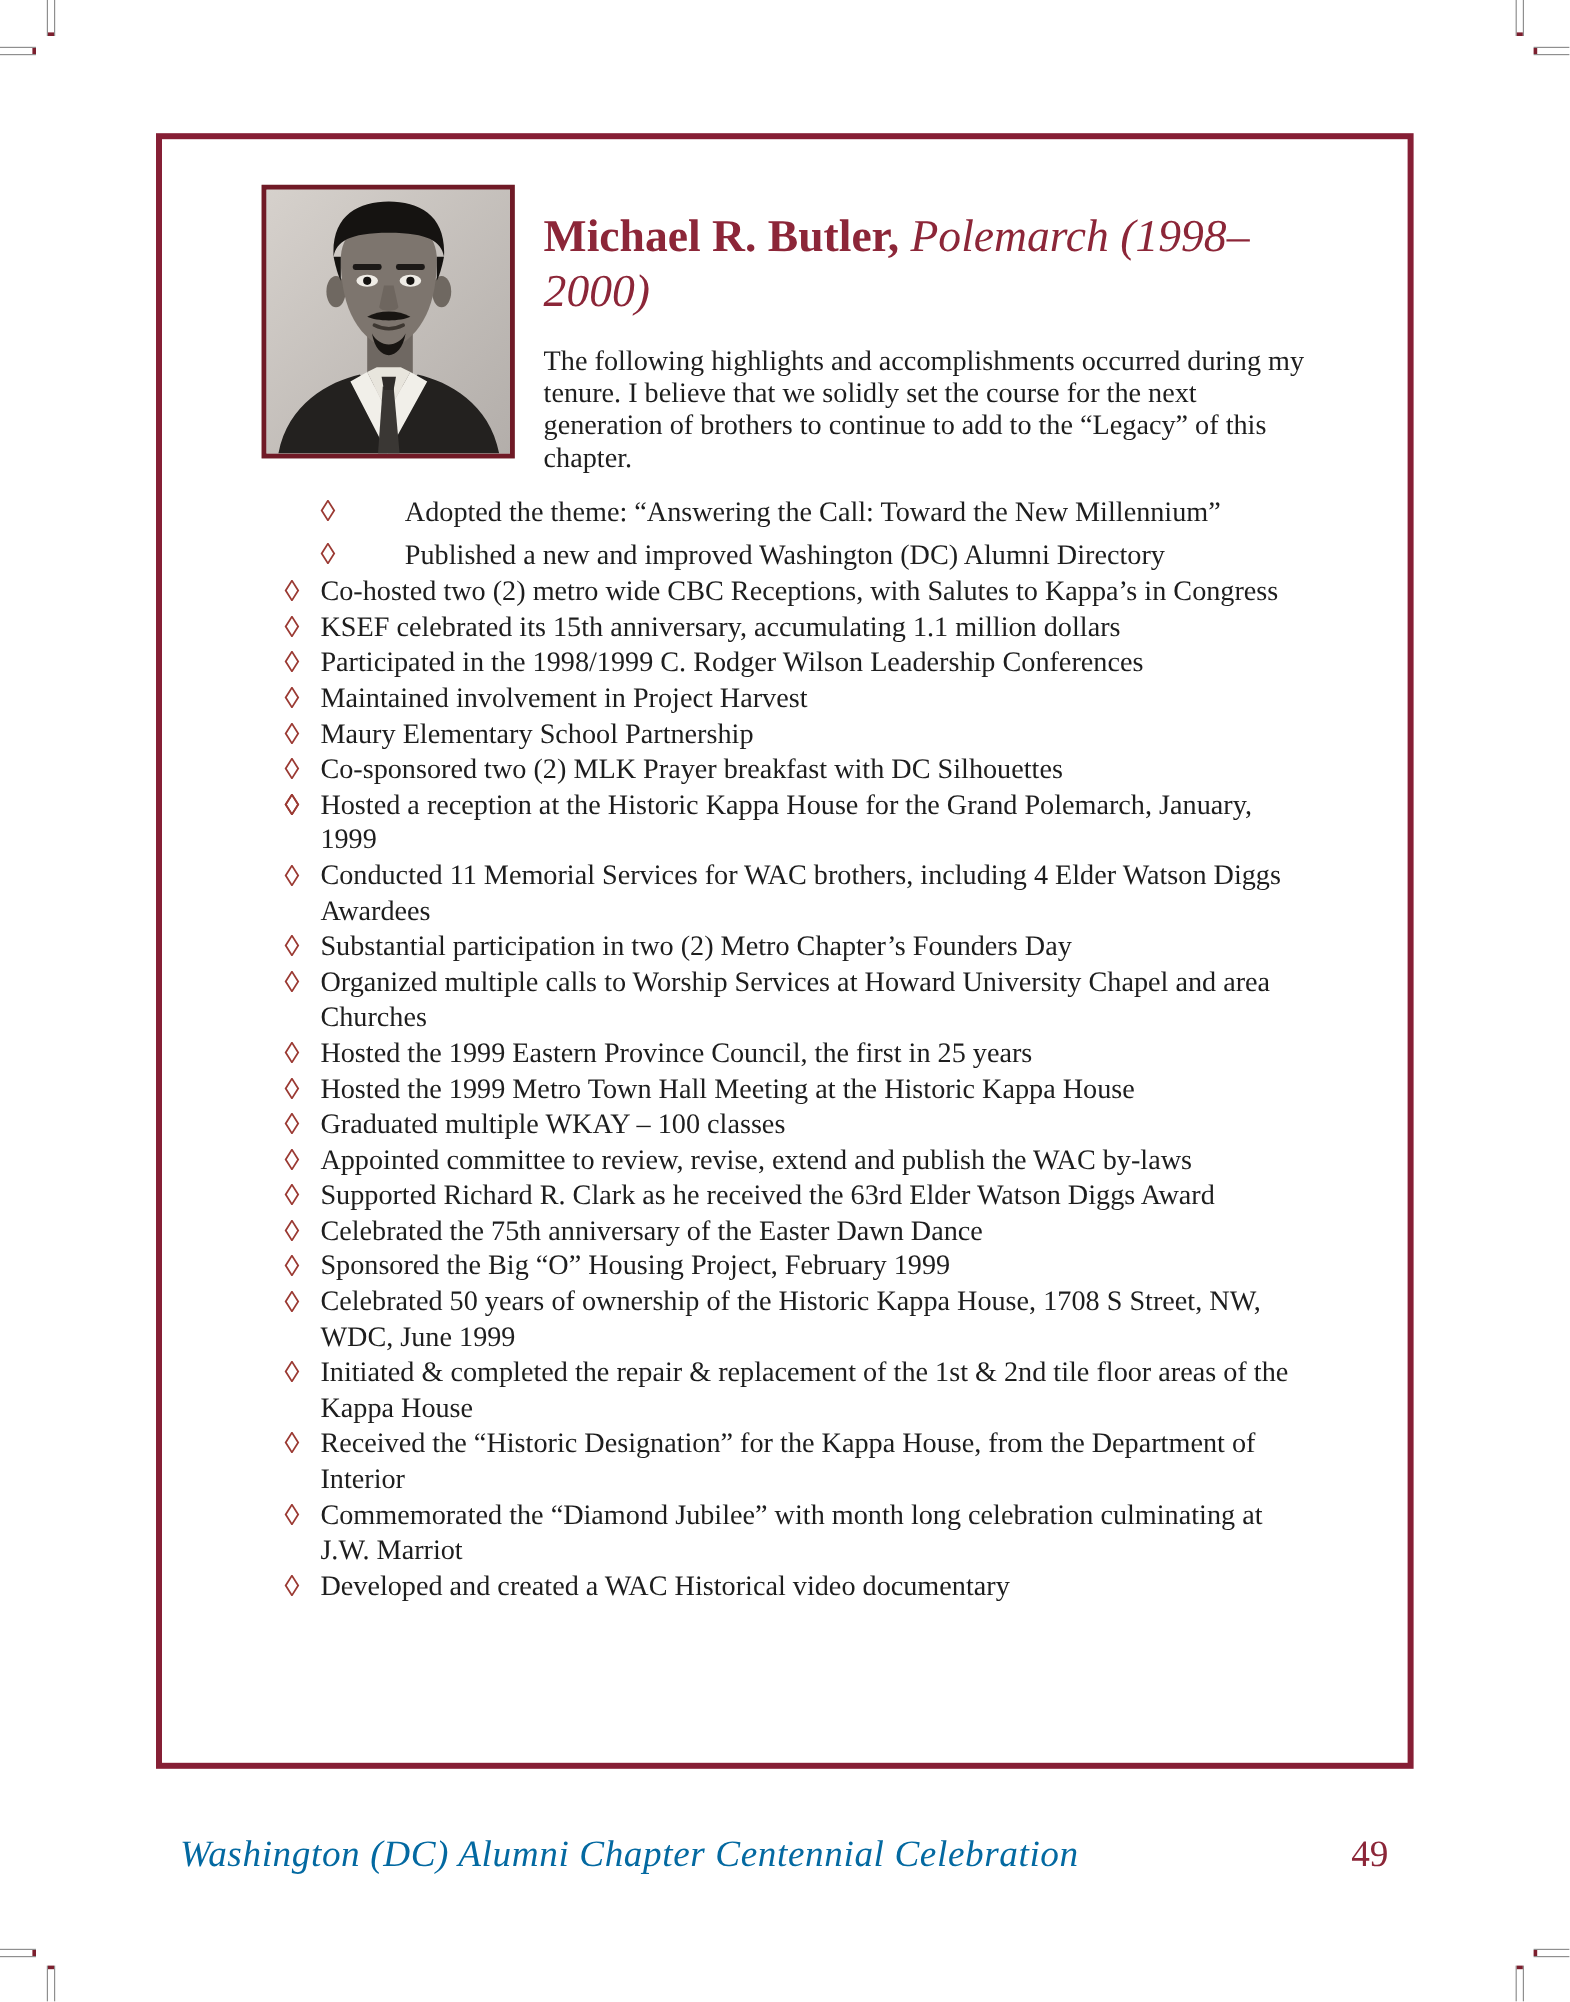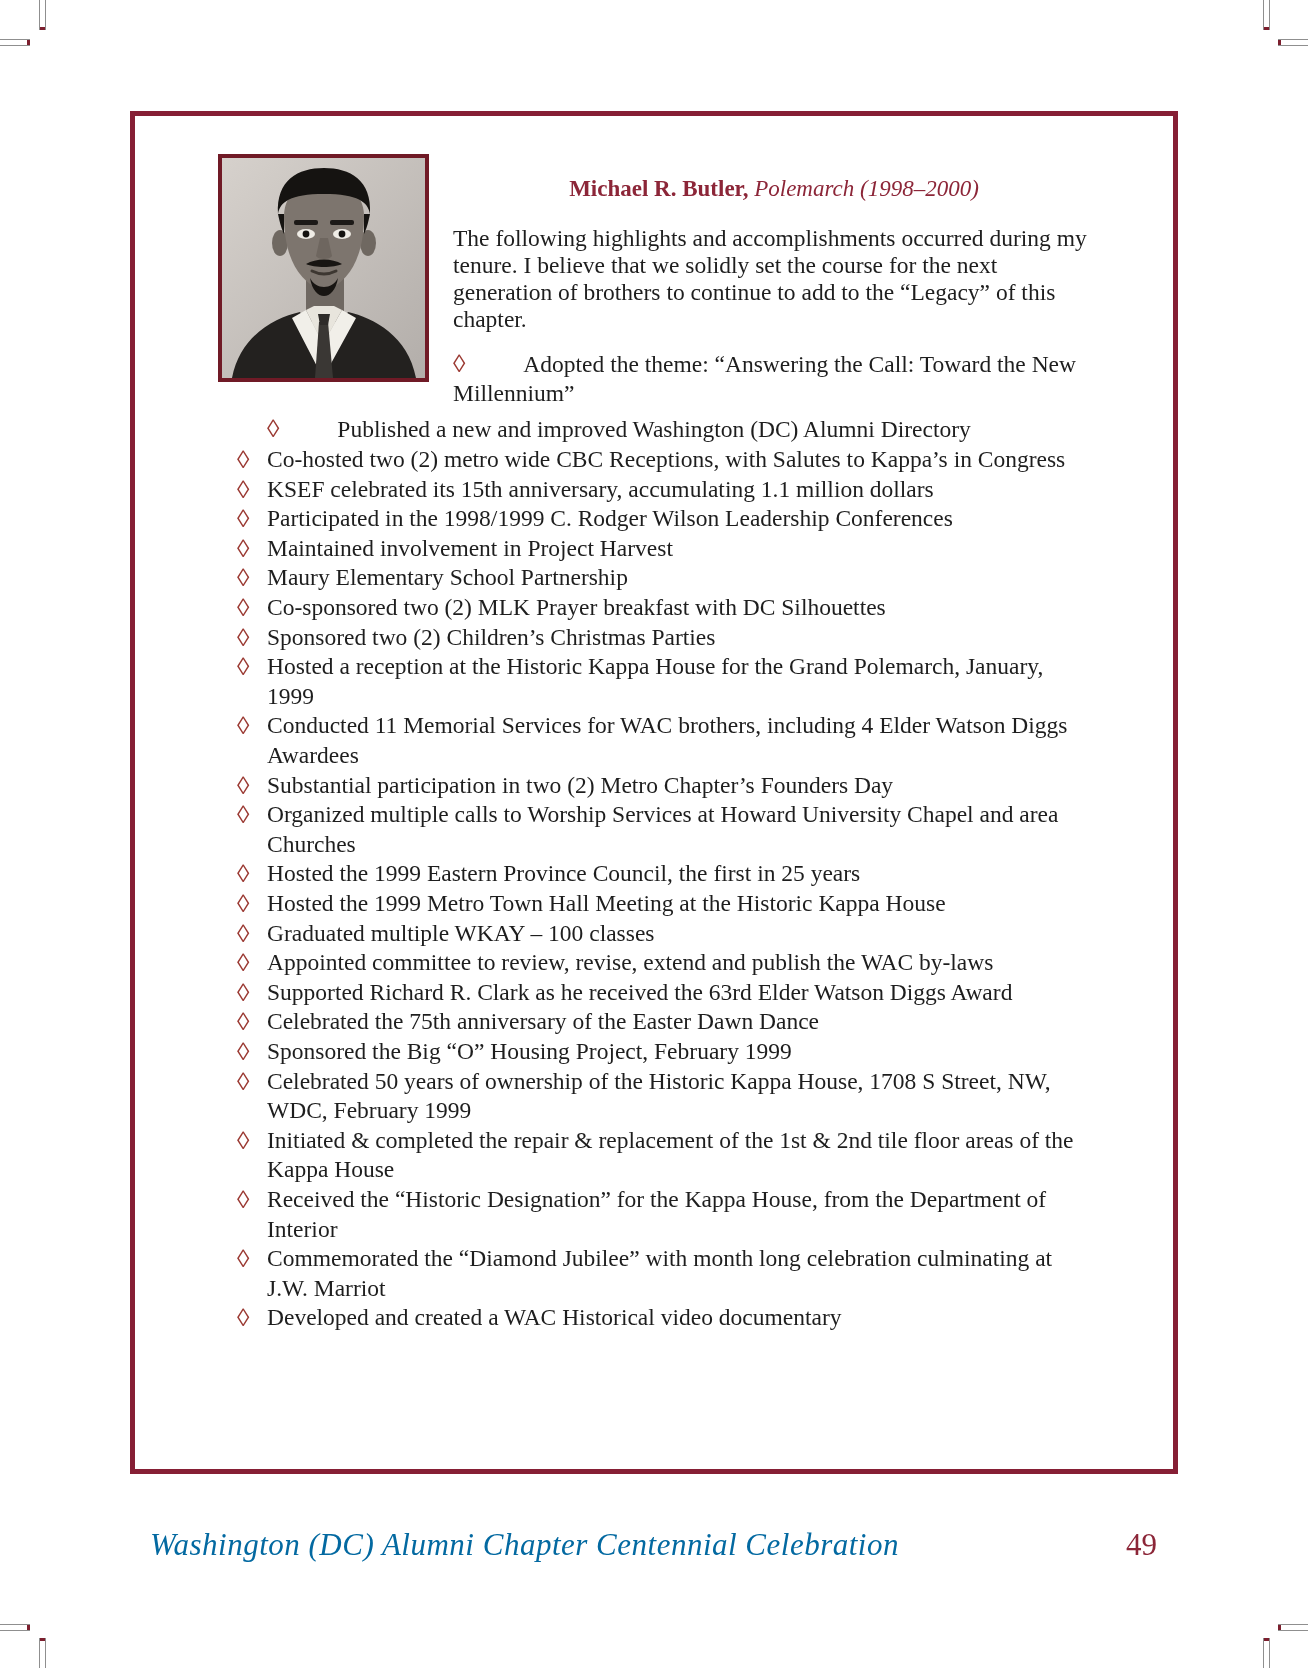--- a/index.html
+++ b/index.html
@@ -29,21 +29,21 @@
   .content{
     position:absolute;left:267px;top:154px;width:828px;
     color:#1e1e1e;font-size:23.5px;
   }
   .photo{
     float:left;width:211px;height:228px;box-sizing:border-box;
     border:4px solid #701A26;margin:0 24px 14px -49px;background:#c9c4bf;
   }
   .photo svg{display:block;}
   h1.heading{
-    font-size:23px;line-height:1.2;margin:21px 0 0 0;font-weight:normal;text-align:center;
+    font-size:38px;line-height:1.2;margin:21px 0 0 0;font-weight:normal;
   }
   .heading .name{font-weight:bold;color:#8C2638;}
   .heading .role{font-style:italic;color:#8C2638;}
   p.intro{margin:22px 0 16px 0;line-height:27px;}
   .wrap-bullet{margin:5px 0 0 0;line-height:29.5px;}
   .wrap-bullet .dmark{color:#9B3A33;font-size:25px;}
   .wrap-bullet .tab{display:inline-block;width:58px;}
   ul.main-list{list-style:none;margin:1px 0 0 0;padding:0;}
   ul.main-list li{
     position:relative;line-height:29.6px;margin:0;padding:0;
@@ -132,33 +132,33 @@
       <p class="wrap-bullet"><span class="dmark">◊</span><span class="tab"></span><span>Published a new and improved Washington (DC) Alumni Directory</span></p>
     </div>
 
   <ul class="main-list" id="main-list">
       <li><span class="dmark">◊</span><span>Co-hosted two (2) metro wide CBC Receptions, with Salutes to Kappa’s in Congress</span></li>
       <li><span class="dmark">◊</span><span>KSEF celebrated its 15th anniversary, accumulating 1.1 million dollars</span></li>
       <li><span class="dmark">◊</span><span>Participated in the 1998/1999 C. Rodger Wilson Leadership Conferences</span></li>
       <li><span class="dmark">◊</span><span>Maintained involvement in Project Harvest</span></li>
       <li><span class="dmark">◊</span><span>Maury Elementary School Partnership</span></li>
       <li><span class="dmark">◊</span><span>Co-sponsored two (2) MLK Prayer breakfast with DC Silhouettes</span></li>
-      <li><span class="dmark">◊</span><span>Sponsored two (2) Children’s Christmas Parties</span></li>
+      <li><span class="dmark">◊</span></li>
       <li><span class="dmark">◊</span><span>Hosted a reception at the Historic Kappa House for the Grand Polemarch, January, 1999</span></li>
       <li><span class="dmark">◊</span><span>Conducted 11 Memorial Services for WAC brothers, including 4 Elder Watson Diggs Awardees</span></li>
       <li><span class="dmark">◊</span><span>Substantial participation in two (2) Metro Chapter’s Founders Day</span></li>
       <li><span class="dmark">◊</span><span>Organized multiple calls to Worship Services at Howard University Chapel and area Churches</span></li>
       <li><span class="dmark">◊</span><span>Hosted the 1999 Eastern Province Council, the first in 25 years</span></li>
       <li><span class="dmark">◊</span><span>Hosted the 1999 Metro Town Hall Meeting at the Historic Kappa House</span></li>
       <li><span class="dmark">◊</span><span>Graduated multiple WKAY – 100 classes</span></li>
       <li><span class="dmark">◊</span><span>Appointed committee to review, revise, extend and publish the WAC by-laws</span></li>
       <li><span class="dmark">◊</span><span>Supported Richard R. Clark as he received the 63rd Elder Watson Diggs Award</span></li>
       <li><span class="dmark">◊</span><span>Celebrated the 75th anniversary of the Easter Dawn Dance</span></li>
       <li><span class="dmark">◊</span><span>Sponsored the Big “O” Housing Project, February 1999</span></li>
-      <li><span class="dmark">◊</span><span>Celebrated 50 years of ownership of the Historic Kappa House, 1708 S Street, NW, WDC, February 1999</span></li>
+      <li><span class="dmark">◊</span><span>Celebrated 50 years of ownership of the Historic Kappa House, 1708 S Street, NW, WDC, June 1999</span></li>
       <li><span class="dmark">◊</span><span>Initiated &amp; completed the repair &amp; replacement of the 1st &amp; 2nd tile floor areas of the Kappa House</span></li>
       <li><span class="dmark">◊</span><span>Received the “Historic Designation” for the Kappa House, from the Department of Interior</span></li>
       <li><span class="dmark">◊</span><span>Commemorated the “Diamond Jubilee” with month long celebration culminating at J.W. Marriot</span></li>
       <li><span class="dmark">◊</span><span>Developed and created a WAC Historical video documentary</span></li>
     </ul>
 </div>
 
 <div class="footer-title">Washington (DC) Alumni Chapter Centennial Celebration</div>
 <div class="footer-page">49</div>
 

